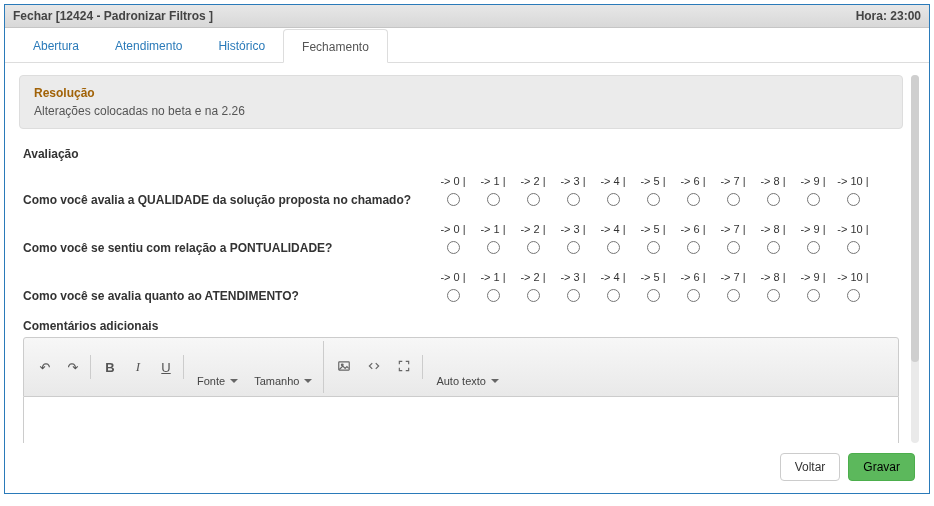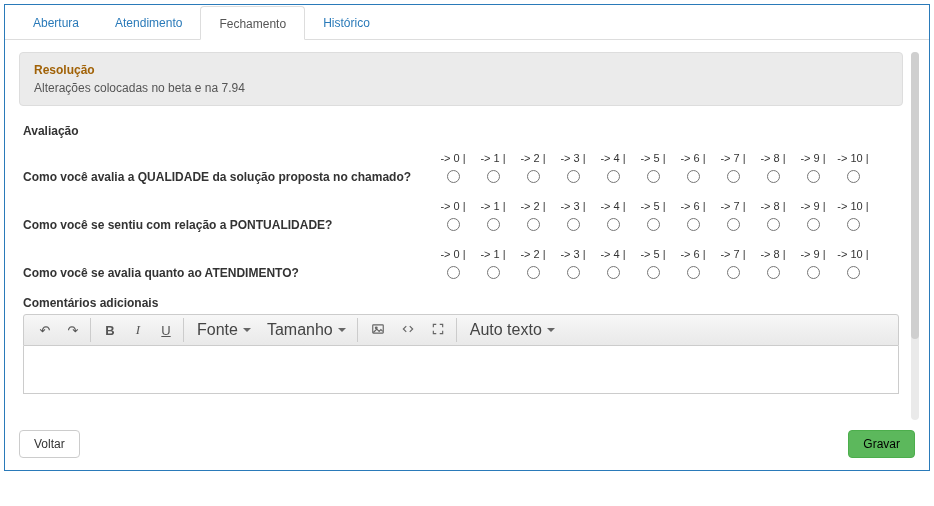--- a/index.html
+++ b/index.html
@@ -141,22 +141,23 @@
       background: transparent;
       border-radius: 3px;
       cursor: pointer;
       display: inline-flex;
       align-items: center;
       justify-content: center;
       color: #555;
       font-size: 13px;
     }
     .tb-btn.label-btn {
-      font-size: 16px;
+      font-size: 11px;
       color: #444;
+      margin-top: 28px;
     }
     .caret {
       display: inline-block;
       margin-left: 5px;
       width: 0; height: 0;
       border-left: 4px solid transparent;
       border-right: 4px solid transparent;
       border-top: 4px solid #666;
     }
     .editor-area {
@@ -179,21 +180,21 @@
       top: 0;
       left: 0;
       width: 8px;
       height: 78%;
       background: #cfcfcf;
       border-radius: 4px;
     }
     .footer {
       padding: 10px 14px 12px 14px;
       display: flex;
-      justify-content: space-between;
+      justify-content: flex-end;
       gap: 8px;
     }
     .btn {
       border: 1px solid #ccc;
       background: #fff;
       padding: 6px 14px;
       border-radius: 4px;
       font-size: 12px;
       cursor: pointer;
       color: #333;
@@ -203,35 +204,39 @@
       border-color: #4cae4c;
       color: #000000;
     }
     input[type=radio] { margin: 0; }
     svg { width: 14px; height: 14px; stroke: #666; fill: none; stroke-width: 2; }
   </style>
 </head>
 <body>
 
 <div class="window">
+  <div class="titlebar">
+    <span>Fechar [12424 - Padronizar Filtros ]</span>
+    <span>Hora: 23:00</span>
+  </div>
 
   <div class="tabs">
     <div class="tab">Abertura</div>
     <div class="tab">Atendimento</div>
+    <div class="tab">Histórico</div>
     <div class="tab active">Fechamento</div>
-    <div class="tab">Histórico</div>
   </div>
 
   <div class="body-area">
     <div class="scroll-wrap">
       <div class="content">
 
         <div class="panel">
           <div class="panel-title">Resolução</div>
-          <div class="panel-sub">Alterações colocadas no beta e na 7.94</div>
+          <div class="panel-sub">Alterações colocadas no beta e na 2.26</div>
         </div>
 
         <div class="section-block">
           <div class="section-title">Avaliação</div>
 
           <div class="rating-row">
             <div class="rating-q">Como você avalia a QUALIDADE da solução proposta no chamado?</div>
             <div class="rating-scale">
                 <div class="rating-cell"><div class="rating-lbl">-&gt; 0 |</div><input type="radio" name="q0" style=""></div>
                 <div class="rating-cell"><div class="rating-lbl">-&gt; 1 |</div><input type="radio" name="q0" style=""></div>

